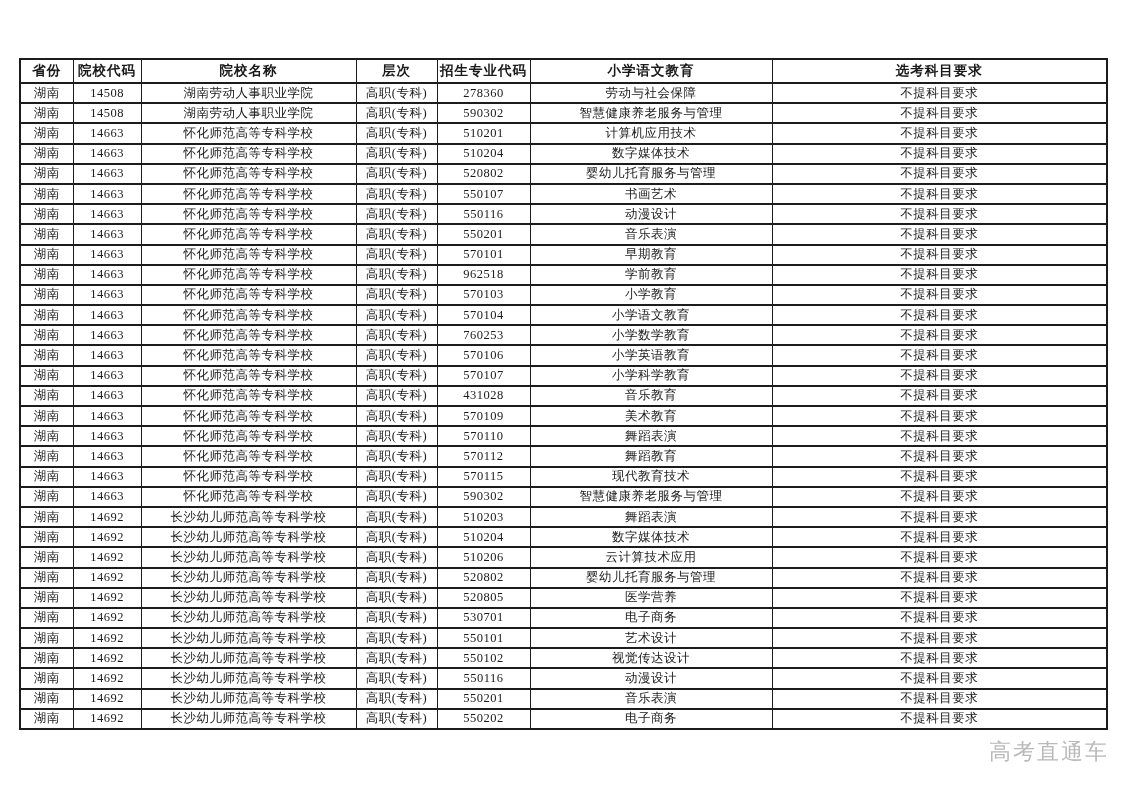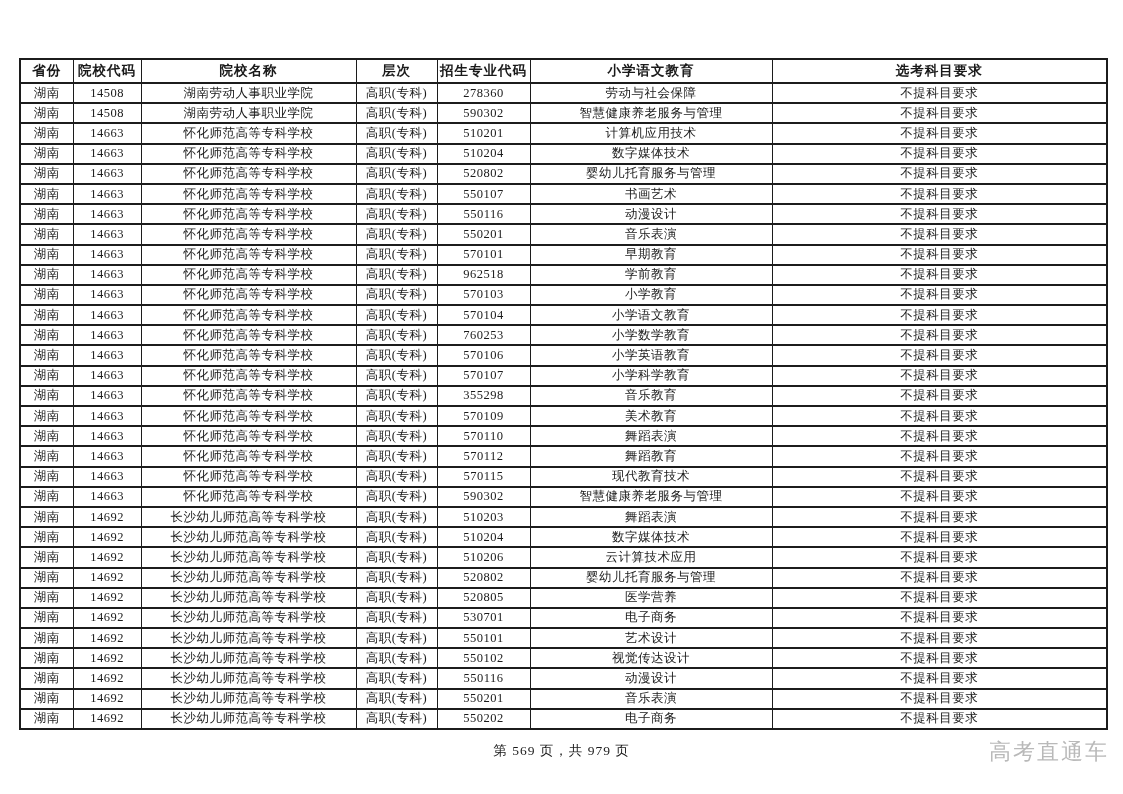--- a/index.html
+++ b/index.html
@@ -236,21 +236,21 @@
           <td>高职(专科)</td>
           <td>570107</td>
           <td>小学科学教育</td>
           <td>不提科目要求</td>
         </tr>
         <tr>
           <td>湖南</td>
           <td>14663</td>
           <td>怀化师范高等专科学校</td>
           <td>高职(专科)</td>
-          <td>355298</td>
+          <td>431028</td>
           <td>音乐教育</td>
           <td>不提科目要求</td>
         </tr>
         <tr>
           <td>湖南</td>
           <td>14663</td>
           <td>怀化师范高等专科学校</td>
           <td>高职(专科)</td>
           <td>570109</td>
           <td>美术教育</td>
@@ -387,17 +387,16 @@
           <td>14692</td>
           <td>长沙幼儿师范高等专科学校</td>
           <td>高职(专科)</td>
           <td>550202</td>
           <td>电子商务</td>
           <td>不提科目要求</td>
         </tr>
       </tbody>
   </table>
 
-  <div class="page-indicator">第 569 页，共 979 页</div>
 
   <div class="watermark">高考直通车</div>
 
 </div>
 
 </body></html>

